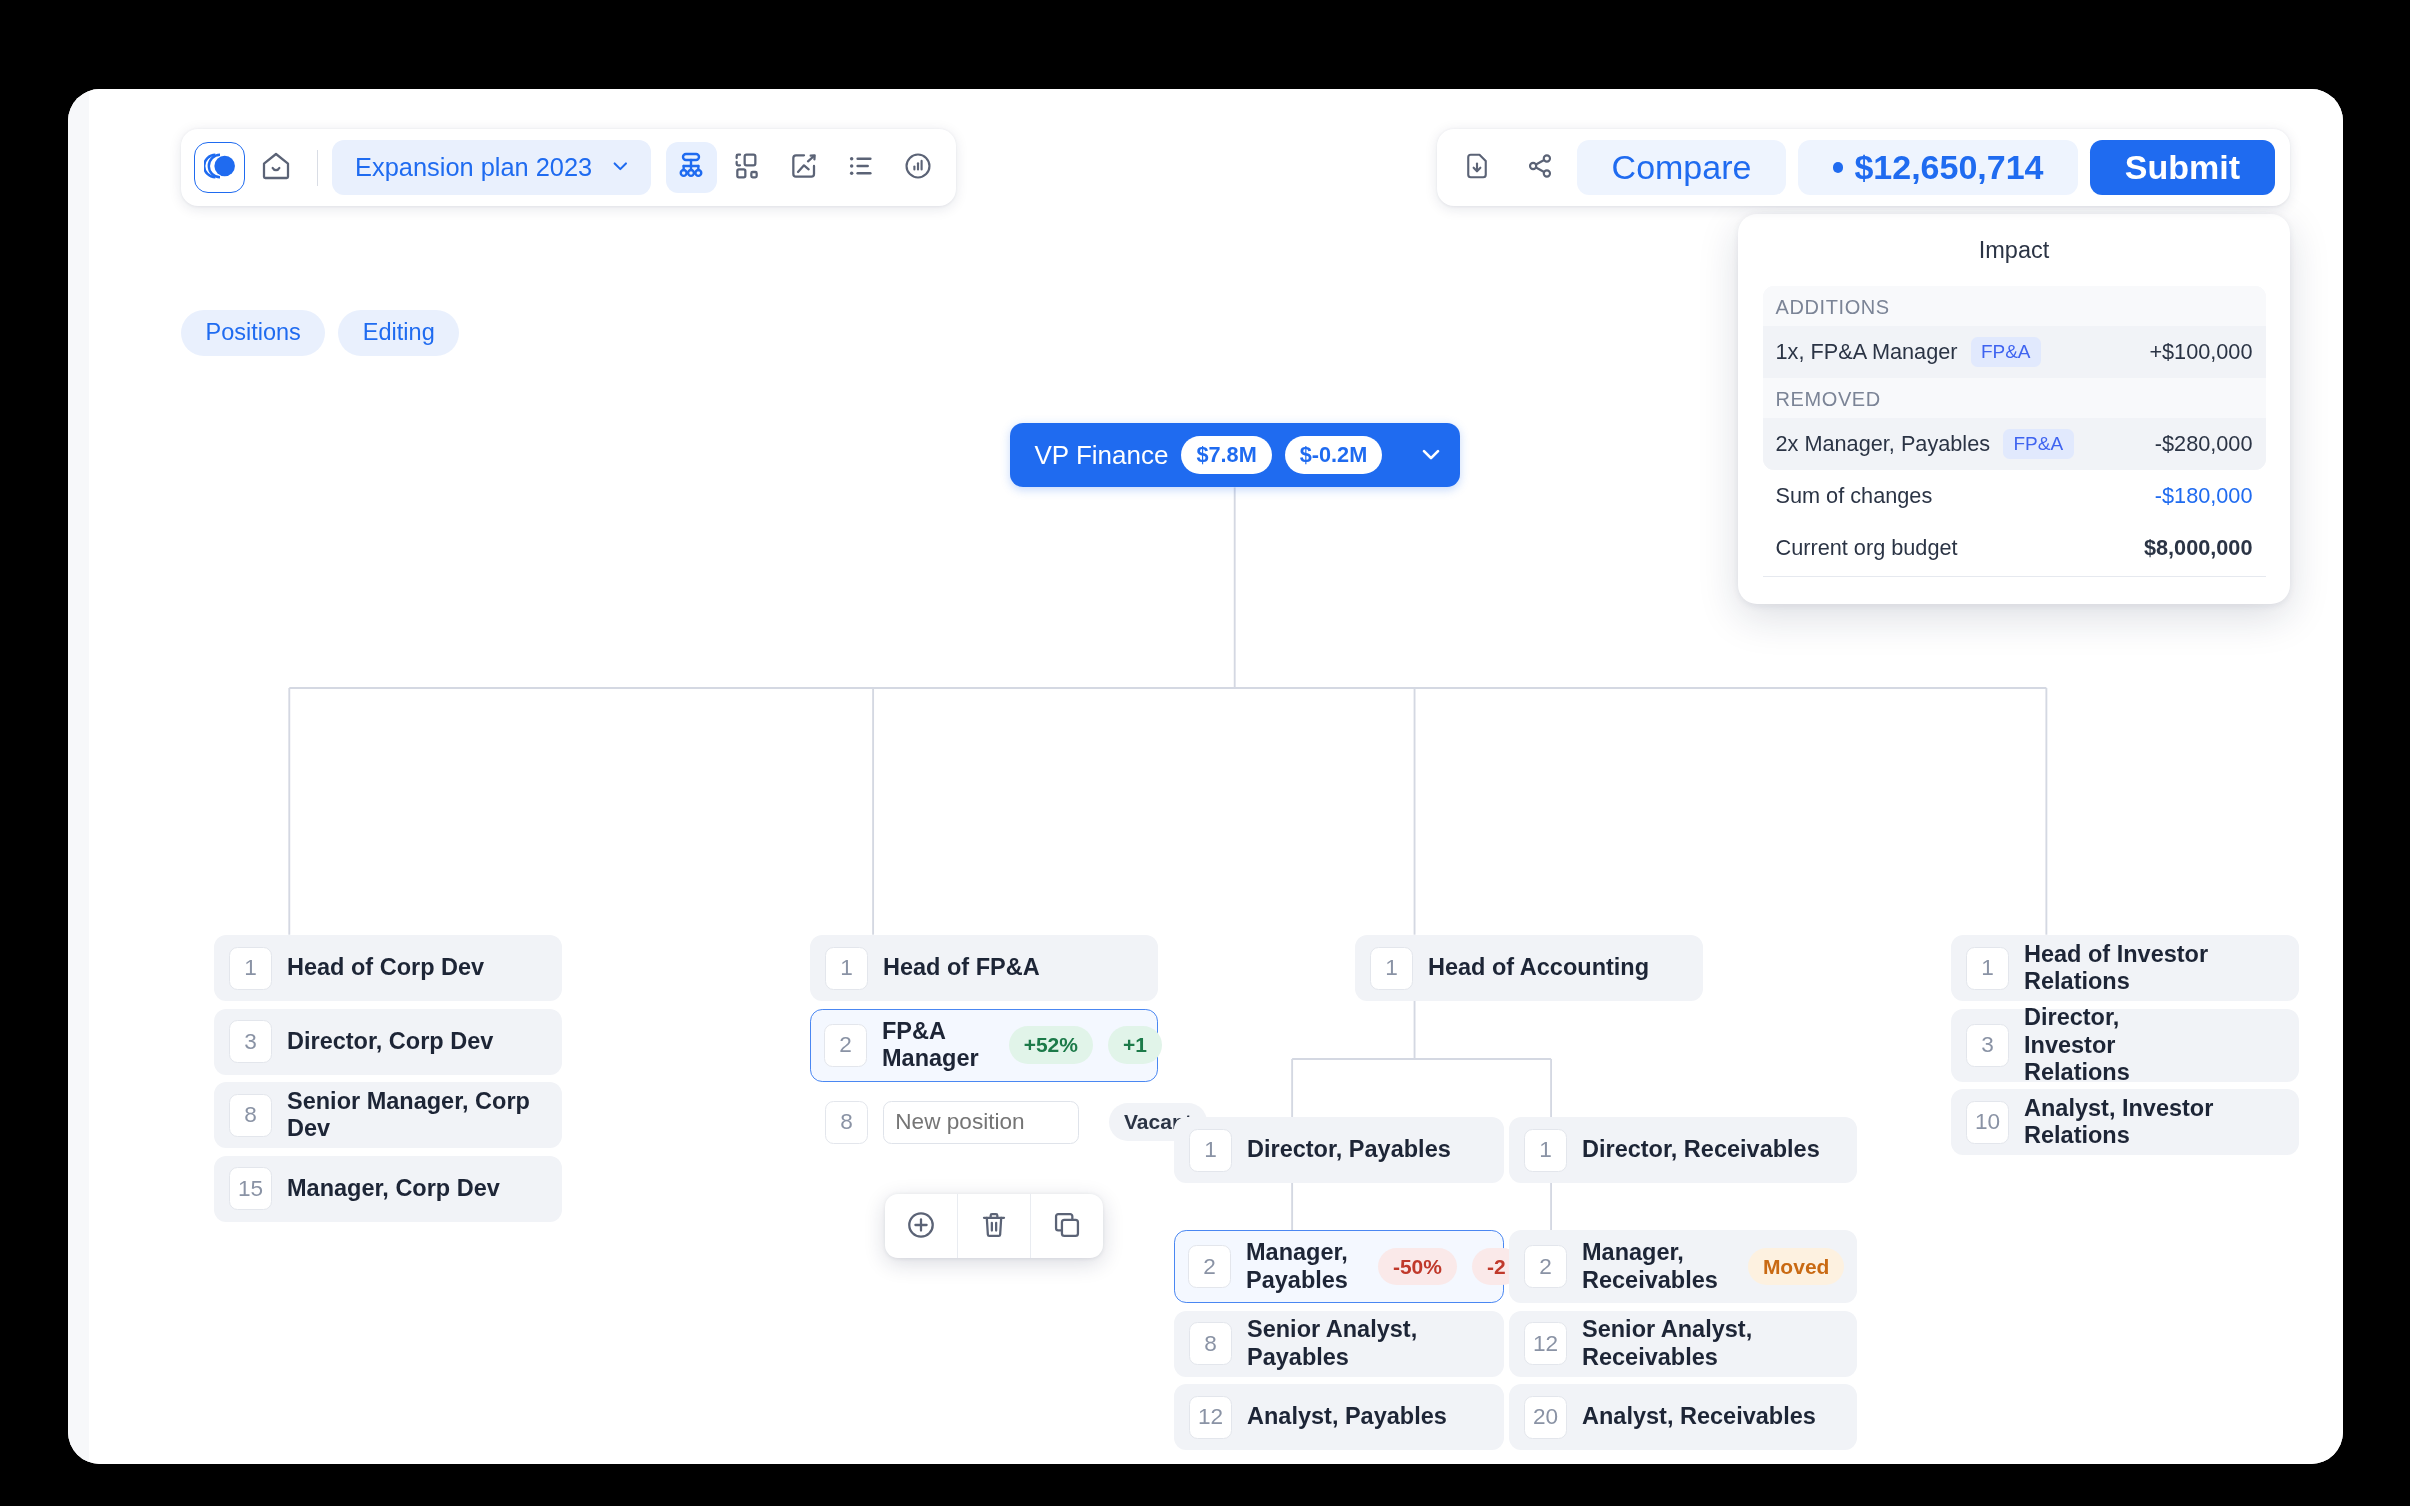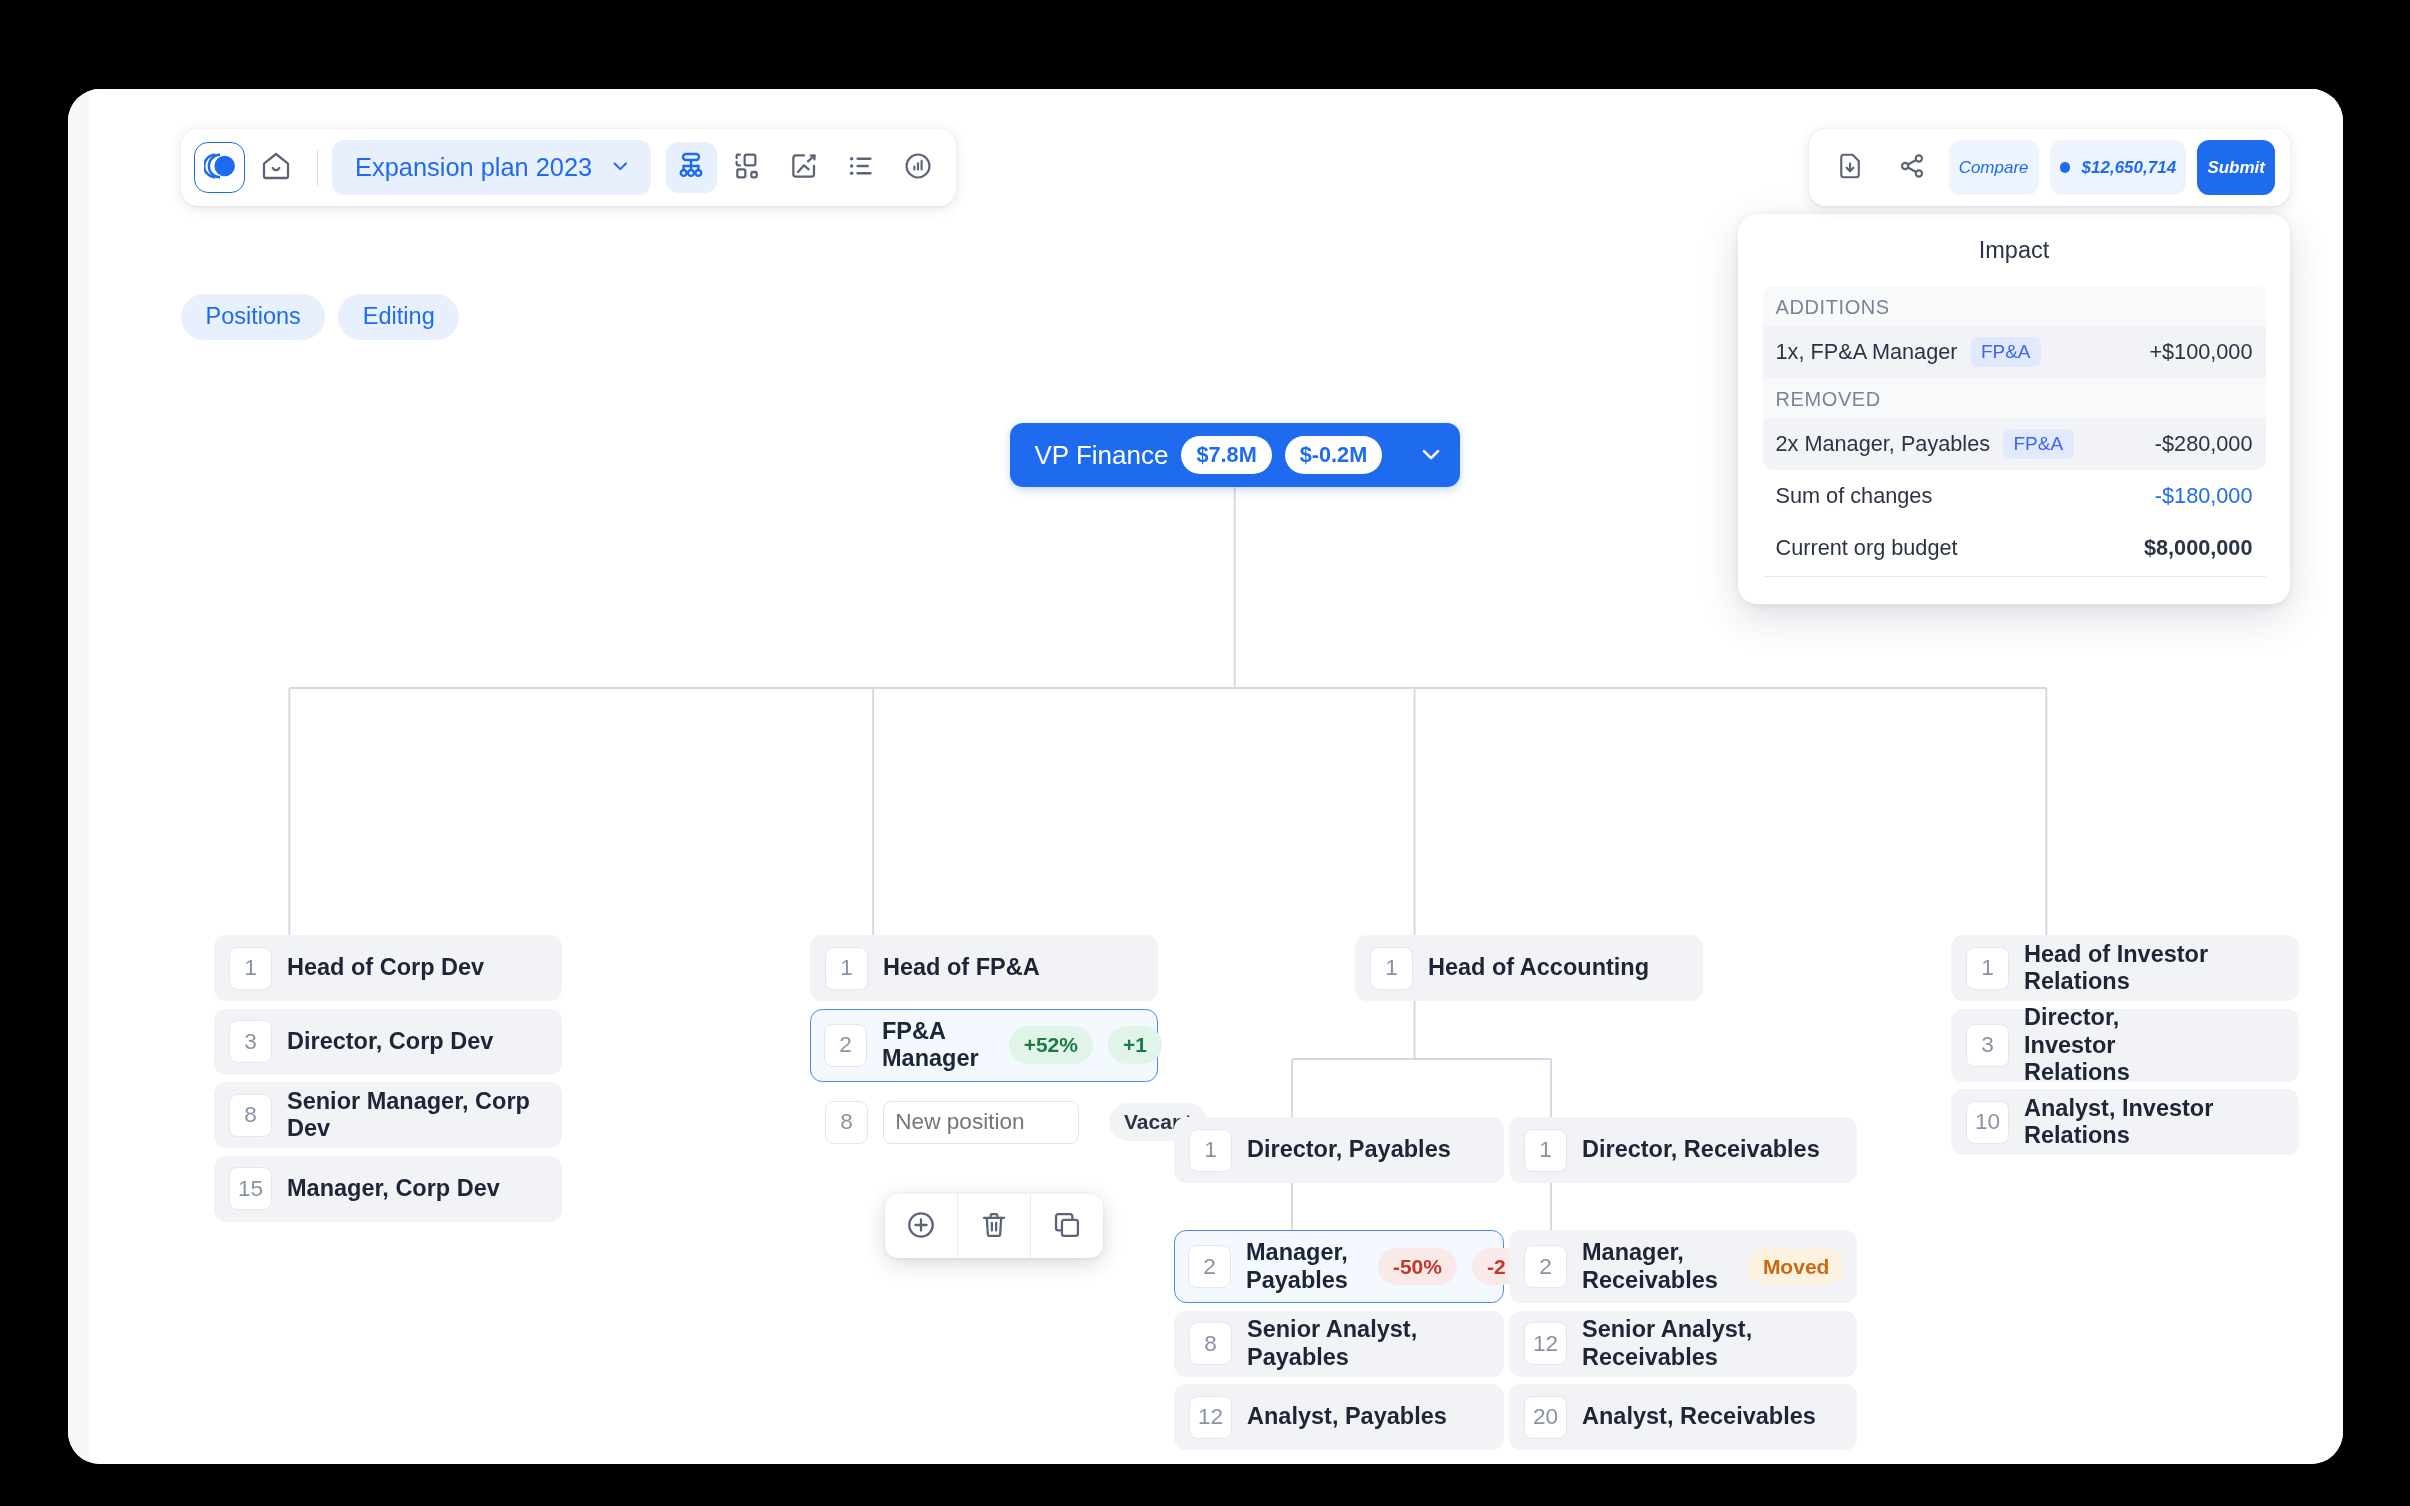--- a/index.html
+++ b/index.html
@@ -79,22 +79,22 @@
     display: flex; align-items: center;
     background: #ffffff;
     border-radius: 17px;
     box-shadow: 0 2.8px 13px rgba(22,34,67,.10), 0 0.9px 2.8px rgba(22,34,67,.06);
     padding: 0 15px;
     gap: 11.3px;
     z-index: 40;
   }
   .pill-btn {
     height: 55px; display: flex; align-items: center; justify-content: center;
-    border-radius: 12.2px; padding: 0 10px;
-    font-size: 17px; cursor: pointer; white-space: nowrap; font-style: italic;
+    border-radius: 12.2px; padding: 0 35px;
+    font-size: 34px; cursor: pointer; white-space: nowrap;
   }
   .pill-btn.ghost { background: #eef4fe; color: #1f6bf0; }
   .pill-btn.budget { background: #eef4fe; color: #1f6bf0; font-weight: 700; gap: 11.3px; }
   .pill-btn.budget .dot {
     width: 10.4px; height: 10.4px; border-radius: 50%; background: #1f6bf0; display:inline-block;
   }
   .pill-btn.primary { background: #1f6bf0; color: #fff; font-weight: 700; }
 
   
   #impact-panel {
@@ -133,21 +133,21 @@
   .impact-total .val { margin-left: auto; }
   .impact-total .val.blue { color: #1f6bf0; }
   .impact-total .val.bold { font-weight: 700; }
   #impact-divider { height:0.9px; background:#e6e9ef; margin: 1.9px 0 1.9px 0; }
   .impact-total .chip {
     margin-left: auto; background:#e4edfd; color:#1f6bf0; font-weight:700;
     border-radius: 7.5px; padding: 5.6px 13px;
   }
 
   
-  #mode-pills { position: absolute; left: 113px; top: 205px; display: flex; gap: 13px; z-index: 20; }
+  #mode-pills { position: absolute; left: 113px; top: 221px; display: flex; gap: 13px; z-index: 20; }
   .mode-pill {
     background: #e9f0fd; color: #1f6bf0; font-size: 23.5px;
     border-radius: 941px; padding: 9.4px 24.5px; cursor: pointer;
   }
   svg#connectors { position:absolute; left:0; top:0; width:2275px; height:1375px; pointer-events:none; }
 
   
   #root-node {
     position: absolute; left: 942px; top: 334px;
     width: 450px; height: 64px;

